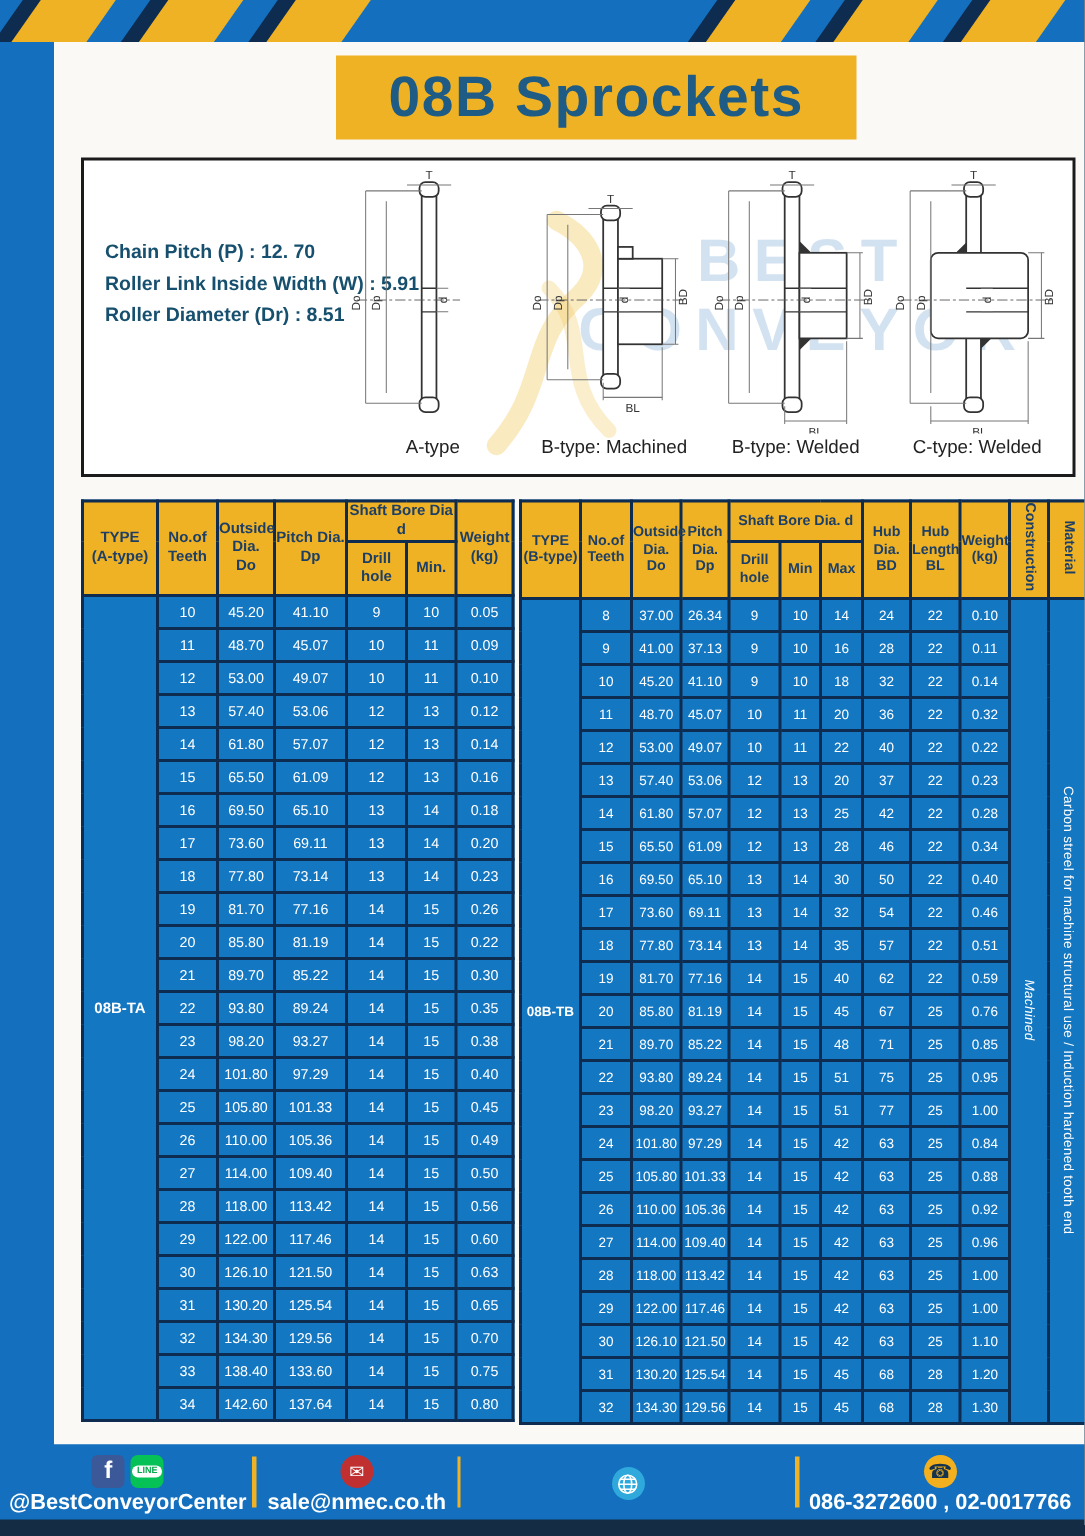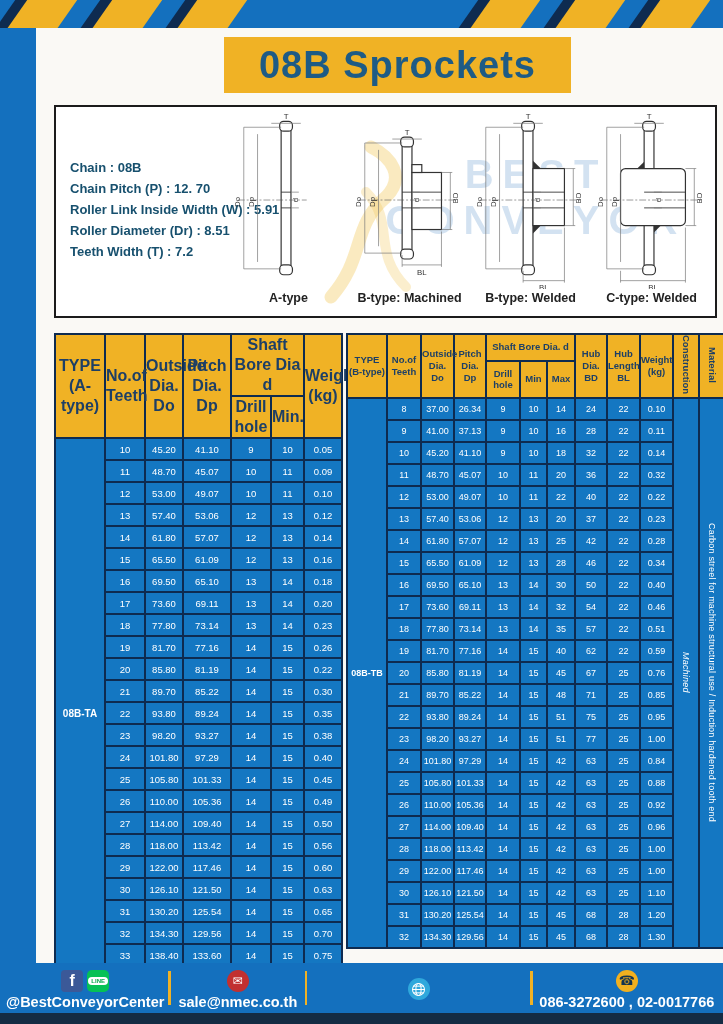--- a/index.html
+++ b/index.html
@@ -24,28 +24,28 @@
   .specs{position:absolute;left:14px;top:50px;width:230px;}
   .spec-line{font-size:13px;font-weight:bold;color:#17506E;line-height:21px;white-space:nowrap;}
 
   .watermark{position:absolute;left:300px;top:44px;width:360px;text-align:center;pointer-events:none;}
   .watermark div{font-size:40px;font-weight:bold;letter-spacing:9px;line-height:46px;color:rgba(128,172,214,0.35);}
   .wm-swirl{position:absolute;left:255px;top:30px;pointer-events:none;}
 
   .diagram-row{position:absolute;left:172px;top:6px;width:484px;height:200px;display:flex;}
   .diagram-slot{flex:1;display:flex;flex-direction:column;align-items:center;}
   .diagram-slot svg{flex:0 0 auto;}
-  .diagram-caption{margin-top:2px;font-size:12.5px;font-weight:bold;color:#222;white-space:nowrap;}
+  .diagram-caption{margin-top:2px;font-size:12.5px;font-weight:normal;color:#222;white-space:nowrap;}
 
   
   table{border-collapse:collapse;table-layout:fixed;position:absolute;background:#1477C2;}
   #table-a{left:18px;top:305px;width:287px;}
   #table-b{left:310px;top:305px;width:378px;}
   th,td{border:2px solid #0E2B50;text-align:center;vertical-align:middle;padding:0;}
-  th{background:#F0B225;color:#1D3F66;font-size:16px;font-weight:bold;line-height:1.25;white-space:pre-line;}
+  th{background:#F0B225;color:#1D3F66;font-size:10px;font-weight:bold;line-height:1.25;white-space:pre-line;}
   #table-b th{font-size:9.5px;}
   td{background:#1477C2;color:#fff;font-size:9.5px;height:22px;}
   #table-b td{font-size:9px;}
   .type-cell{font-size:10px;font-weight:bold;}
   th.vert{white-space:nowrap;}
   th.vert span, td.vert span{writing-mode:vertical-rl;display:inline-block;}
   td.vert{font-size:7.5px;letter-spacing:0.2px;}
   td.vert.constr{font-size:9px;font-style:italic;}
 
   
@@ -97,25 +97,23 @@
       <svg class="wm-swirl" width="120" height="170" viewBox="0 0 120 170">
         <path d="M20 160 C55 120 40 90 75 60 C95 40 80 20 60 10" fill="none" stroke="rgba(242,200,90,0.38)" stroke-width="13" stroke-linecap="round"></path>
         <path d="M95 150 C60 115 85 85 55 55" fill="none" stroke="rgba(242,200,90,0.30)" stroke-width="10" stroke-linecap="round"></path>
       </svg>
       <div class="watermark">
         <div>BEST</div>
         <div>CONVEYOR</div>
       </div>
 
       <div class="specs">
-        <div class="spec-line">Chain  : 08B</div>
         <div class="spec-line">Chain Pitch (P)  :  12. 70</div>
         <div class="spec-line">Roller Link Inside Width (W)  :  5.91</div>
         <div class="spec-line">Roller Diameter (Dr)  : 8.51</div>
-        <div class="spec-line">Teeth Width (T)  :  7.2</div>
       </div>
 
       <div class="diagram-row">
         <div class="diagram-slot">
           <svg width="118" height="176" viewBox="0 0 120 178">
               <style>.pl{fill:#fff;stroke:#333;stroke-width:1.2}.pl2{stroke:#333;stroke-width:0.9}.dl{stroke:#777;stroke-width:0.7}.cl{stroke:#555;stroke-width:0.6;stroke-dasharray:7 2 2 2}</style>
               <g>
                 <rect x="52" y="14" width="10" height="144" class="pl"></rect>
                 <rect x="50.5" y="8" width="13" height="10" rx="4" class="pl"></rect>
                 <rect x="50.5" y="154" width="13" height="10" rx="4" class="pl"></rect>

